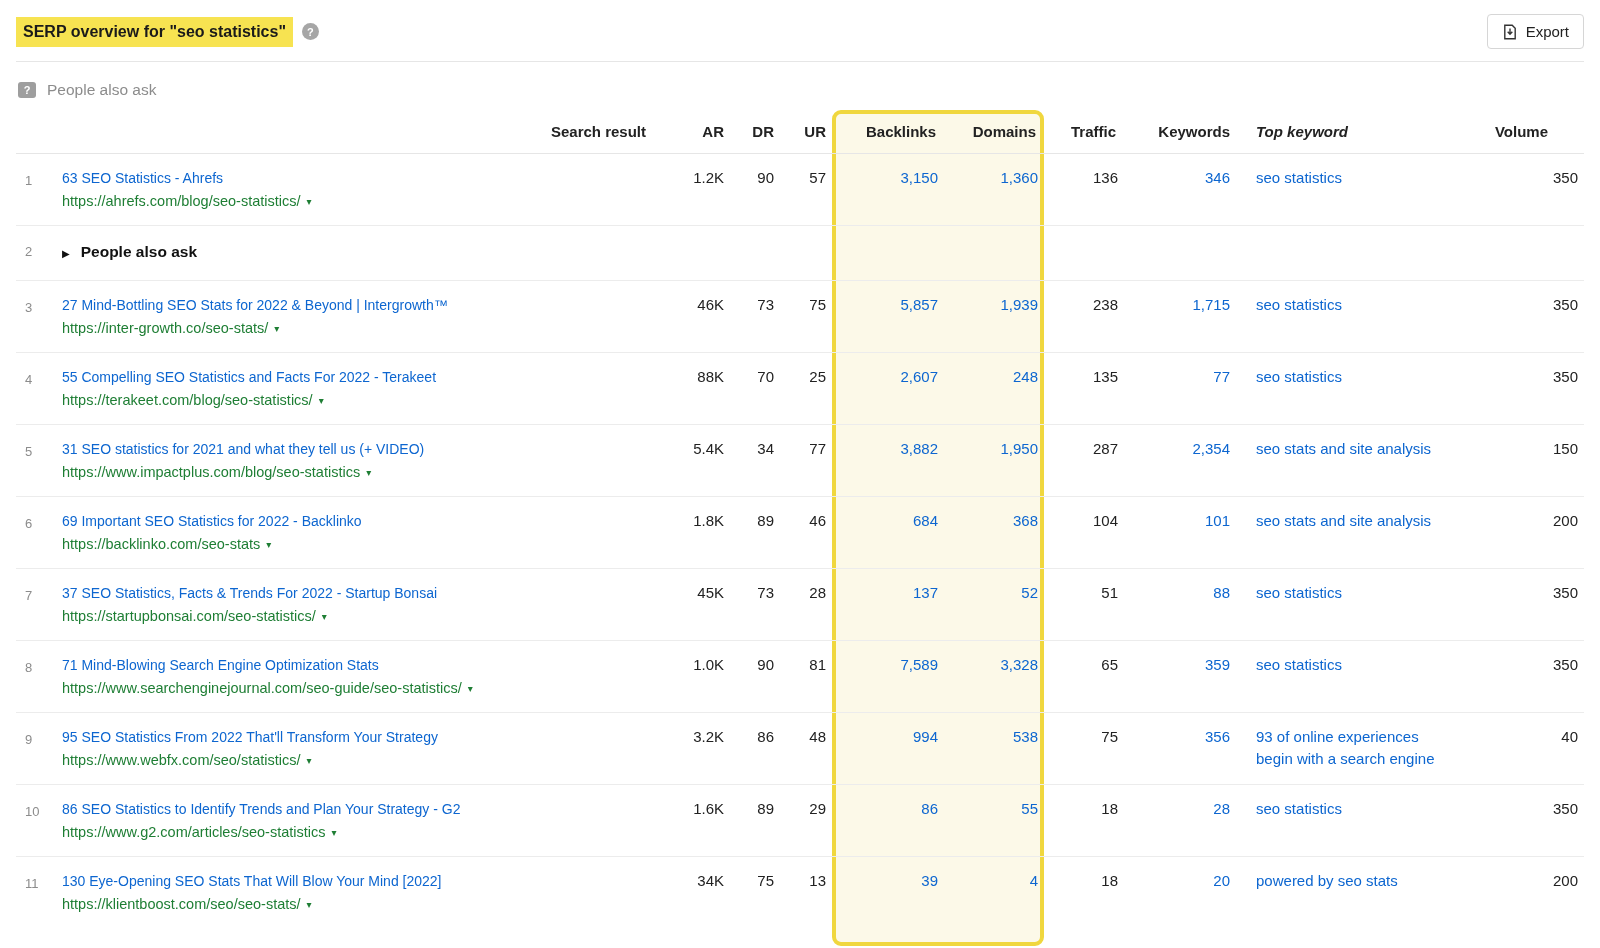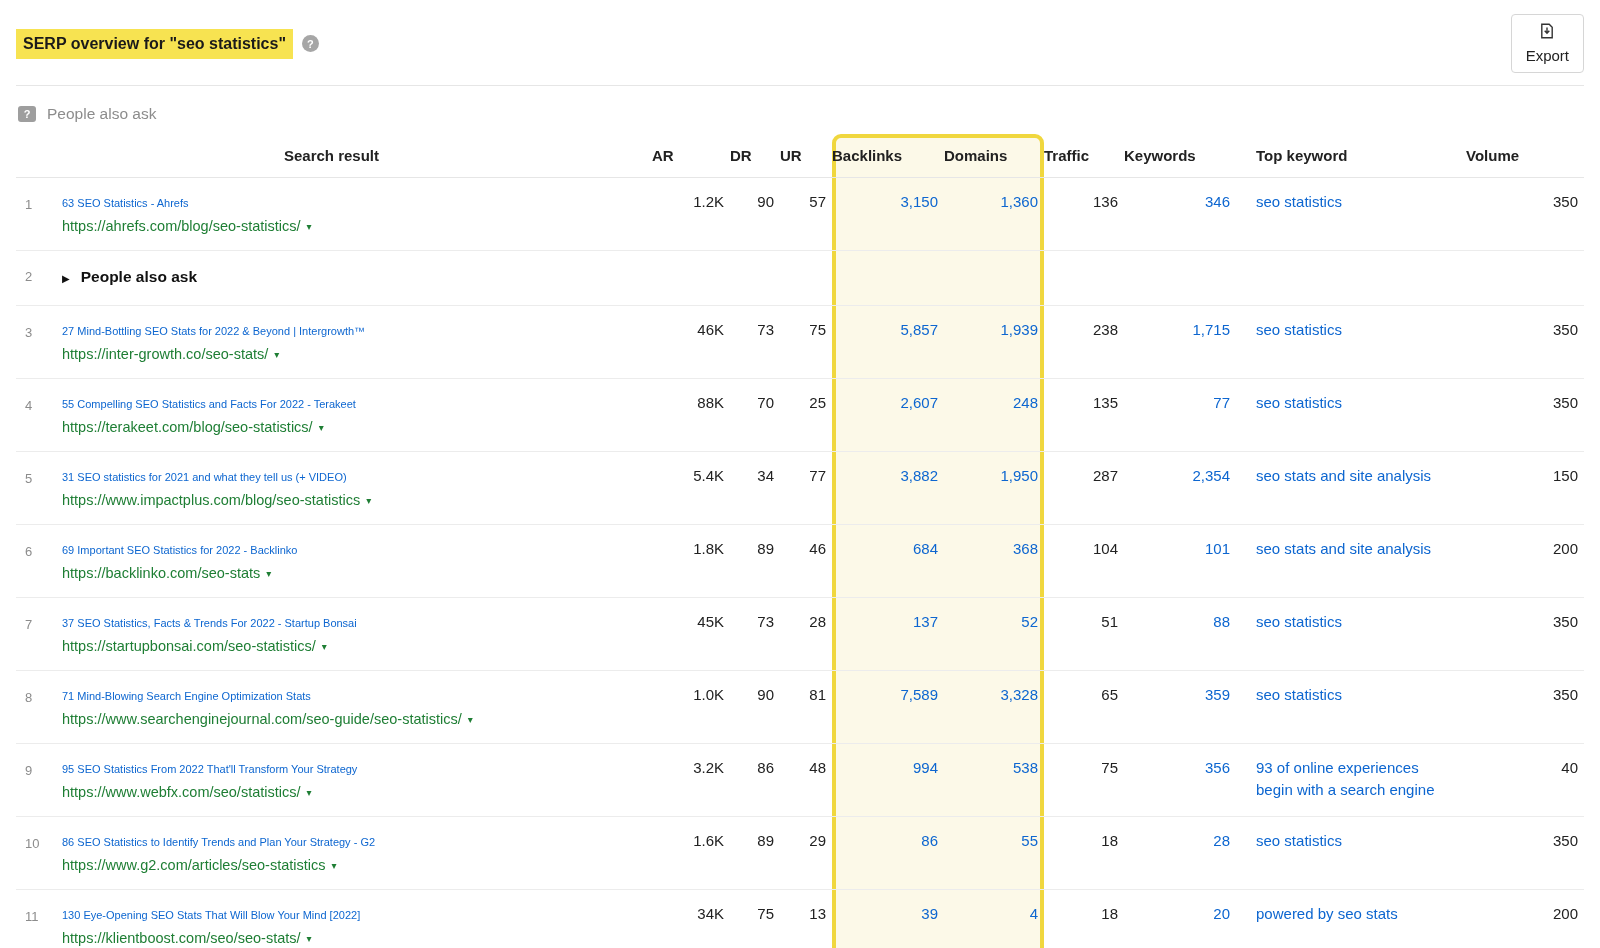--- a/index.html
+++ b/index.html
@@ -20,45 +20,45 @@
     color:var(--text-dark);
   }
   .page{padding:14px 16px 0;}
   
   .topbar{display:flex;justify-content:space-between;align-items:center;padding-bottom:12px;border-bottom:1px solid #e6e6e6;}
   .title-wrap{display:flex;align-items:center;gap:9px;}
   .page-title{font-size:16px;font-weight:bold;background:var(--highlight);padding:5px 7px;line-height:20px;}
   .help-icon{width:17px;height:17px;border-radius:50%;background:#a6a6a6;color:#fff;font-size:11px;font-weight:bold;
     display:inline-flex;align-items:center;justify-content:center;cursor:pointer;}
   .export-btn{display:inline-flex;align-items:center;gap:8px;background:#fff;border:1px solid #d6d6d6;border-radius:4px;
-    padding:8px 14px;font-size:15px;font-family:inherit;color:#222;cursor:pointer;flex-direction:column;}
+    padding:8px 14px;font-size:15px;font-family:inherit;color:#222;cursor:pointer;}
   .export-icon{display:inline-flex;}
   
   .paa-bar{display:flex;align-items:center;gap:11px;color:var(--text-gray);font-size:15.5px;padding:19px 2px 10px;}
   .paa-bubble{width:18px;height:16px;border-radius:3px;background:#9e9e9e;color:#fff;font-size:11px;font-weight:bold;
     display:inline-flex;align-items:center;justify-content:center;}
   
   .table-wrap{position:relative;margin-top:4px;padding-bottom:18px;}
   .hl-box{position:absolute;top:-3px;bottom:0;left:816px;width:212px;background:var(--box-bg);
     border:4px solid var(--box-border);border-radius:9px;}
   table{width:100%;border-collapse:collapse;table-layout:fixed;position:relative;}
-  thead th{font-size:15px;font-weight:bold;color:#222;text-align:left;vertical-align:bottom;
+  thead th{font-size:15px;font-weight:bold;color:#222;text-align:right;vertical-align:bottom;
     padding:10px 6px 13px 0;border-bottom:1px solid #e6e6e6;cursor:pointer;}
-  th.h-result{text-align:center;padding-left:1px;}
+  th.h-result{text-align:right;padding-left:1px;}
   th.h-backlinks,td.c-backlinks{padding-right:8px;}
   th.h-domains,td.c-domains{padding-right:8px;}
   th.h-traffic,td.c-traffic{padding-right:8px;}
-  th.h-topkw{text-align:left;padding-left:20px;}
+  th.h-topkw{text-align:left;padding-left:20px;font-style:italic;}
   th.h-volume,td.c-vol{padding-right:36px;}
   tbody td{vertical-align:top;border-bottom:1px solid var(--row-line);font-size:15px;
     padding-top:13px;padding-bottom:13px;line-height:22px;}
   tbody tr:last-child td{border-bottom:none;}
   td.num{text-align:right;padding-right:6px;}
   .c-num{color:var(--text-gray);font-size:13px;padding-left:9px;text-align:left;padding-top:16px;}
-  .title-link{color:var(--link-blue);text-decoration:none;font-size:11px;line-height:22px;}
+  .title-link{color:var(--link-blue);text-decoration:none;font-size:14px;line-height:22px;}
   .url-line{line-height:20px;margin-top:2px;white-space:nowrap;}
   .url-link{color:var(--url-green);text-decoration:none;font-size:14.5px;}
   .url-caret{color:var(--url-green);font-size:10px;margin-left:6px;cursor:pointer;vertical-align:1px;}
   a.blue{color:var(--link-blue);text-decoration:none;}
   td.c-topkw{text-align:left;padding-left:20px;padding-right:26px;}
   .paa-row td{padding-top:15px;padding-bottom:15px;}
   .paa-toggle{cursor:pointer;display:inline-flex;align-items:baseline;gap:11px;}
   .tri{font-size:10px;color:#111;}
   .paa-title{font-weight:bold;font-size:15.5px;color:#111;}
   .dark{color:#222;}

